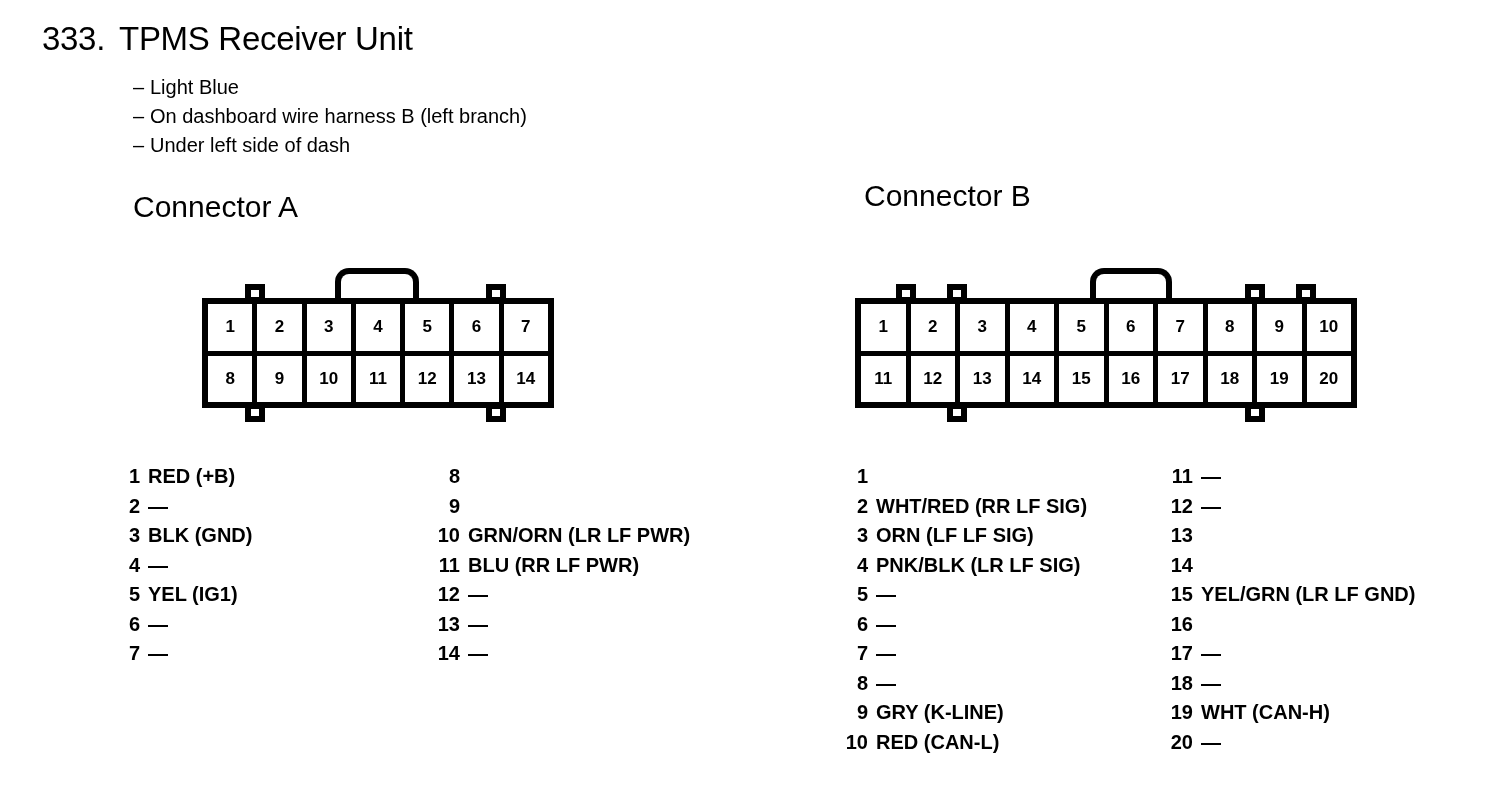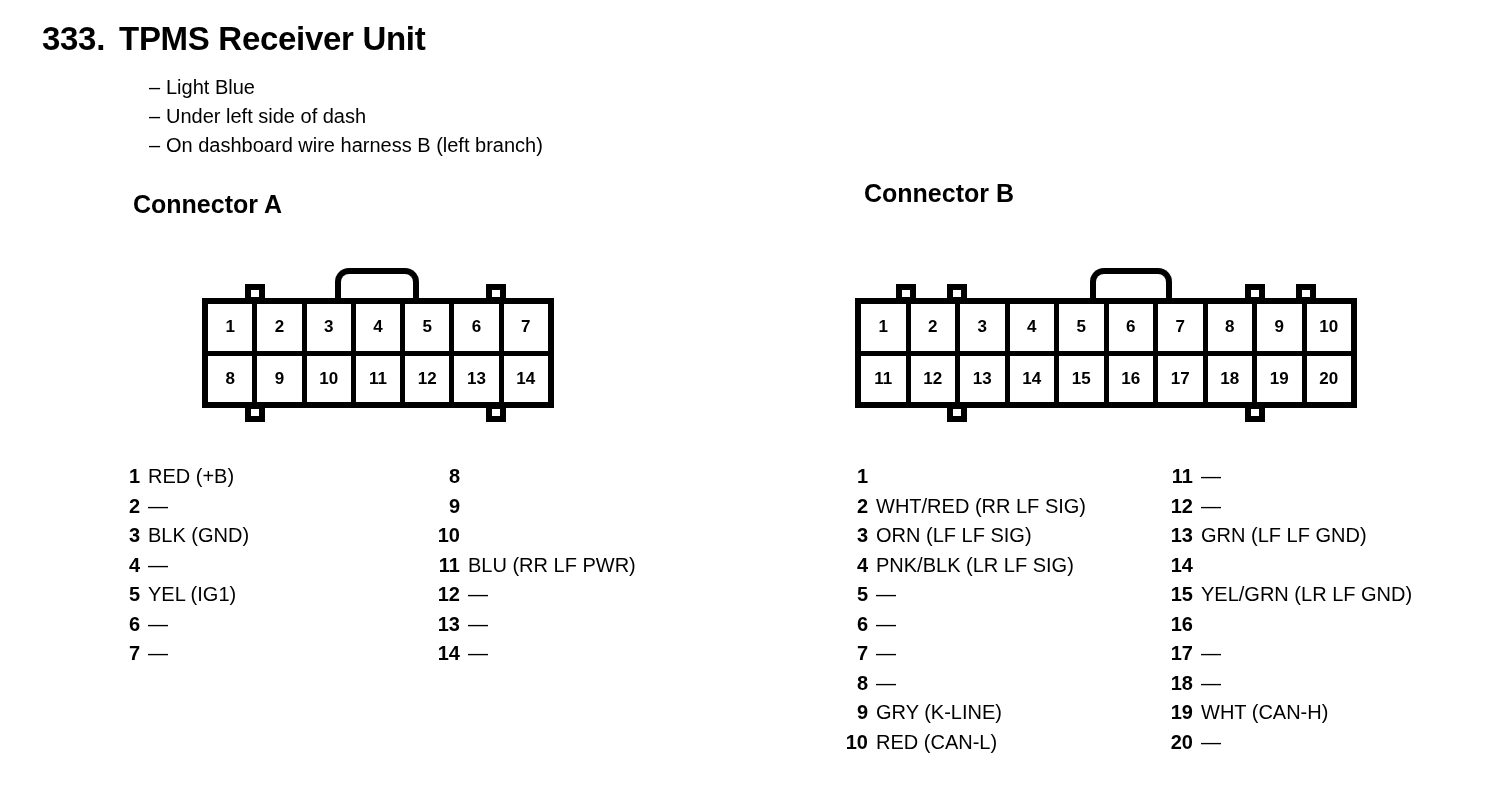--- a/index.html
+++ b/index.html
@@ -15,43 +15,42 @@
     color: #000000;
     overflow: hidden;
   }
 
   
   .page-title {
     position: absolute;
     left: 42px;
     top: 20px;
     font-size: 33px;
-    font-weight: bold;
+    font-weight: normal;
     letter-spacing: -0.3px;
     white-space: nowrap;
   }
   .title-num { margin-right: 14px; }
 
   .bullet-list {
     position: absolute;
     left: 133px;
     top: 73px;
     font-size: 20px;
     line-height: 29px;
-    margin-left: 16px;
   }
   .bullet-row { white-space: nowrap; }
   .bullet-dash { display: inline-block; width: 17px; }
 
   
   .connector-block { position: absolute; }
   .connector-heading {
     position: absolute;
-    font-size: 25px;
-    font-weight: bold;
+    font-size: 30px;
+    font-weight: normal;
     white-space: nowrap;
     text-align: center;
   }
 
   
   .conn-wrap { position: absolute; }
   .conn-body {
     position: absolute;
     border: 6px solid #000;
     background: #fff;
@@ -110,38 +109,38 @@
     align-items: baseline;
     white-space: nowrap;
   }
   .pin-num {
     width: 30px;
     text-align: right;
     font-weight: bold;
     flex: 0 0 30px;
     margin-right: 8px;
   }
-  .pin-desc { font-weight: normal; }
+  .pin-desc { font-weight: bold; }
 </style>
 </head>
 <body>
 
 <div class="page-title">
   <span class="title-num">333.</span><span>TPMS Receiver Unit</span>
 </div>
 
 <div class="bullet-list">
   <div class="bullet-row">
     <span class="bullet-dash">–</span><span>Light Blue</span>
   </div>
   <div class="bullet-row">
+    <span class="bullet-dash">–</span><span>On dashboard wire harness B (left branch)</span>
+  </div>
+  <div class="bullet-row">
     <span class="bullet-dash">–</span><span>Under left side of dash</span>
-  </div>
-  <div class="bullet-row">
-    <span class="bullet-dash">–</span><span>On dashboard wire harness B (left branch)</span>
   </div>
 </div>
 
 <div class="connector-block">
   <div class="connector-heading" style="left:133px; top:190px;">Connector A</div>
 
   <div class="conn-wrap" style="left:202px; top:298px; width:352px; height:110px;">
 
     <div class="conn-tab" style="left:133px; width:84px;"></div>
 
@@ -205,20 +204,21 @@
 
   <div class="pin-list" style="left:430px; top:462px;">
     <div class="pin-row">
       <span class="pin-num">8</span>
     </div>
     <div class="pin-row">
       <span class="pin-num">9</span>
     </div>
     <div class="pin-row">
       <span class="pin-num">10</span>
+      <span class="pin-desc">GRN/ORN (LR LF PWR)</span>
     </div>
     <div class="pin-row">
       <span class="pin-num">11</span>
       <span class="pin-desc">BLU (RR LF PWR)</span>
     </div>
     <div class="pin-row">
       <span class="pin-num">12</span>
       <span class="pin-desc">—</span>
     </div>
     <div class="pin-row">
@@ -320,21 +320,20 @@
     <div class="pin-row">
       <span class="pin-num">11</span>
       <span class="pin-desc">—</span>
     </div>
     <div class="pin-row">
       <span class="pin-num">12</span>
       <span class="pin-desc">—</span>
     </div>
     <div class="pin-row">
       <span class="pin-num">13</span>
-      <span class="pin-desc">GRN (LF LF GND)</span>
     </div>
     <div class="pin-row">
       <span class="pin-num">14</span>
     </div>
     <div class="pin-row">
       <span class="pin-num">15</span>
       <span class="pin-desc">YEL/GRN (LR LF GND)</span>
     </div>
     <div class="pin-row">
       <span class="pin-num">16</span>

